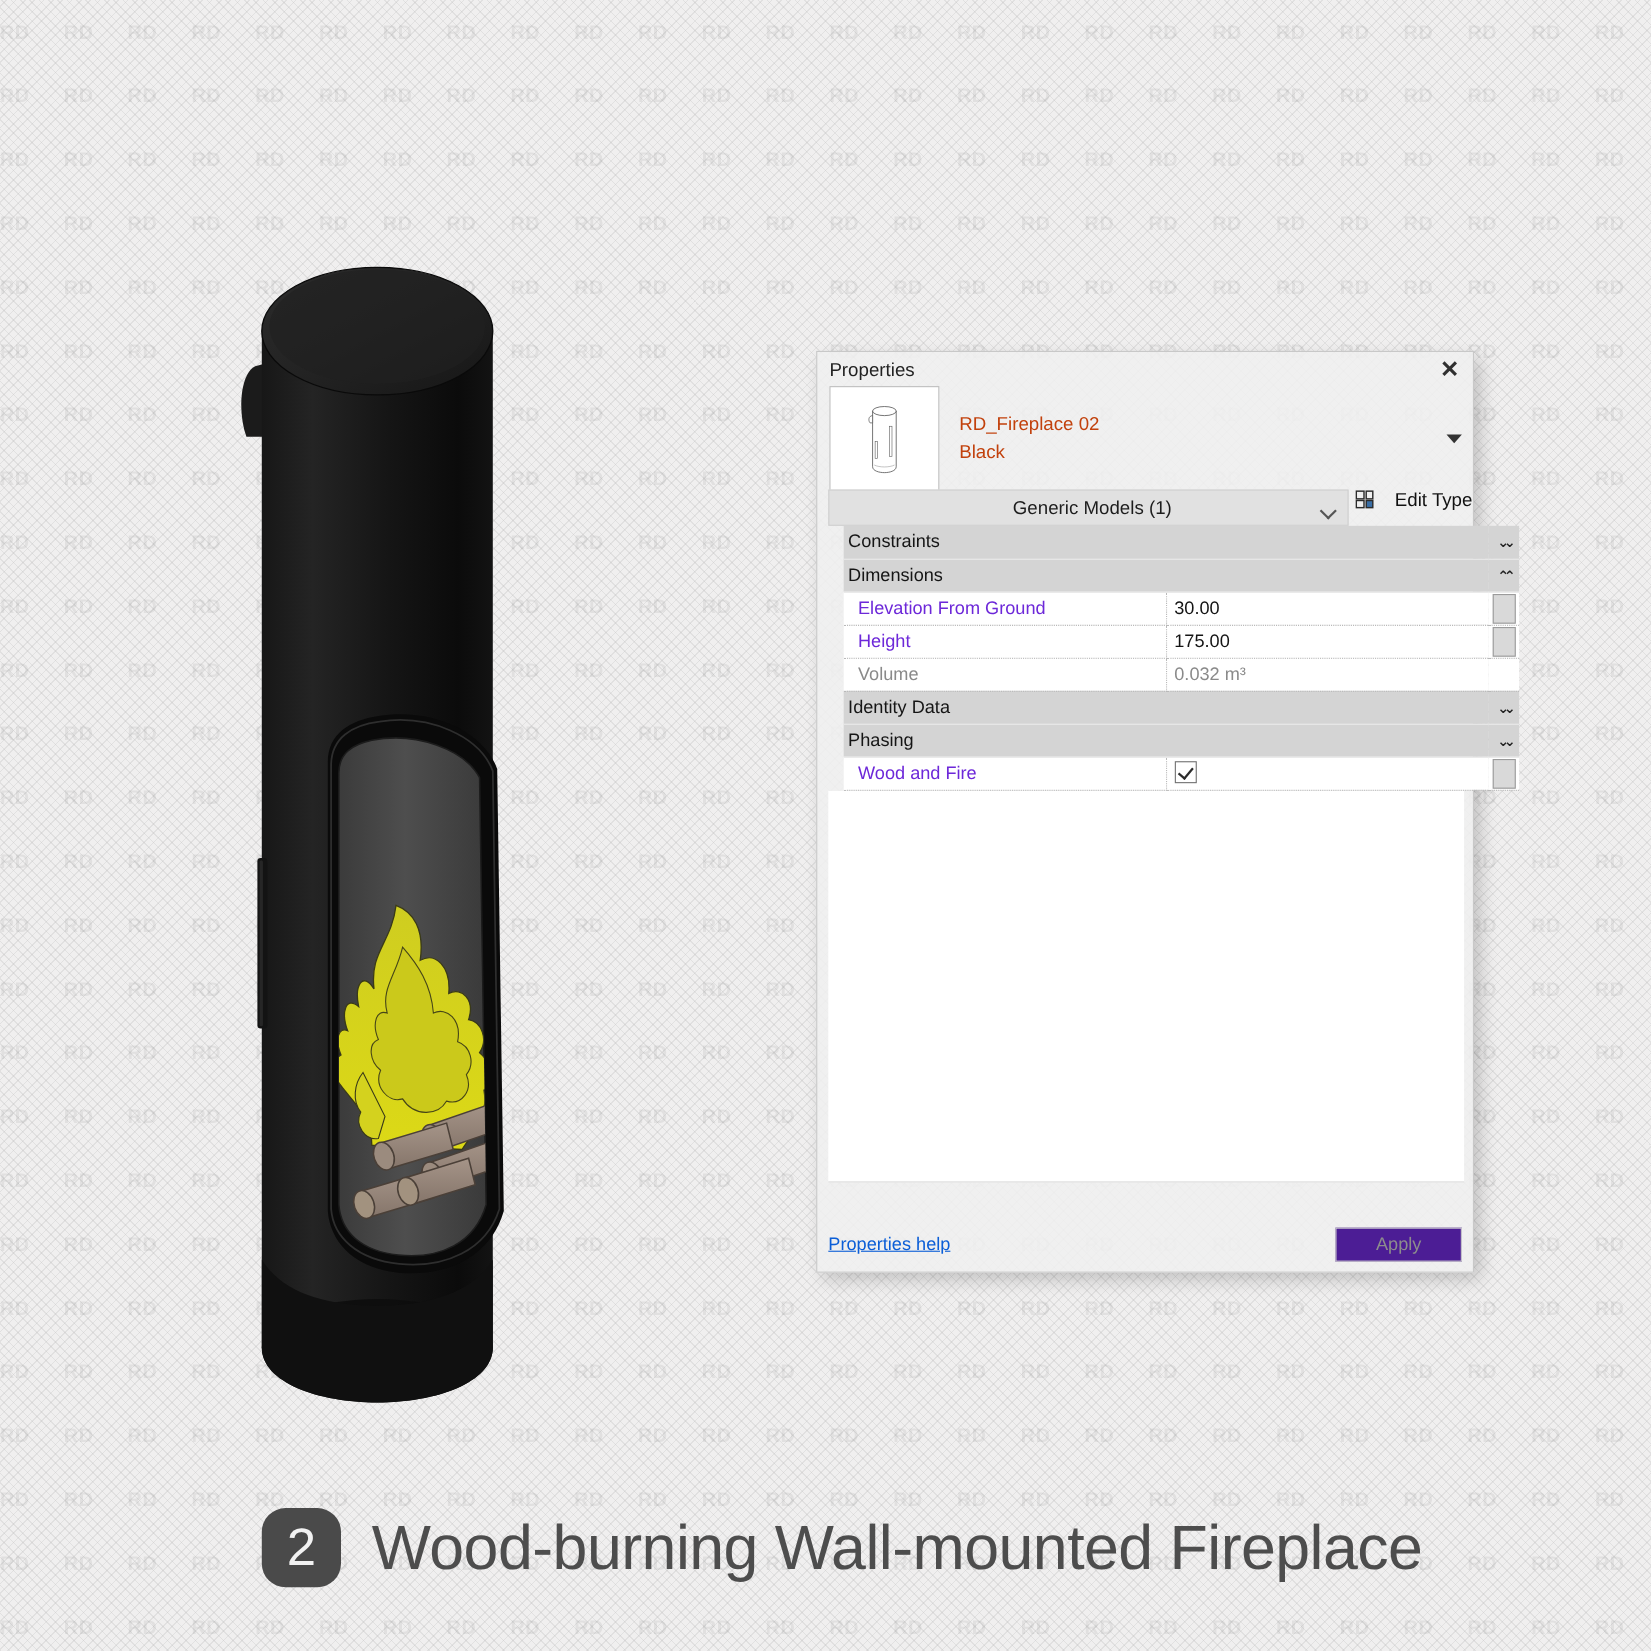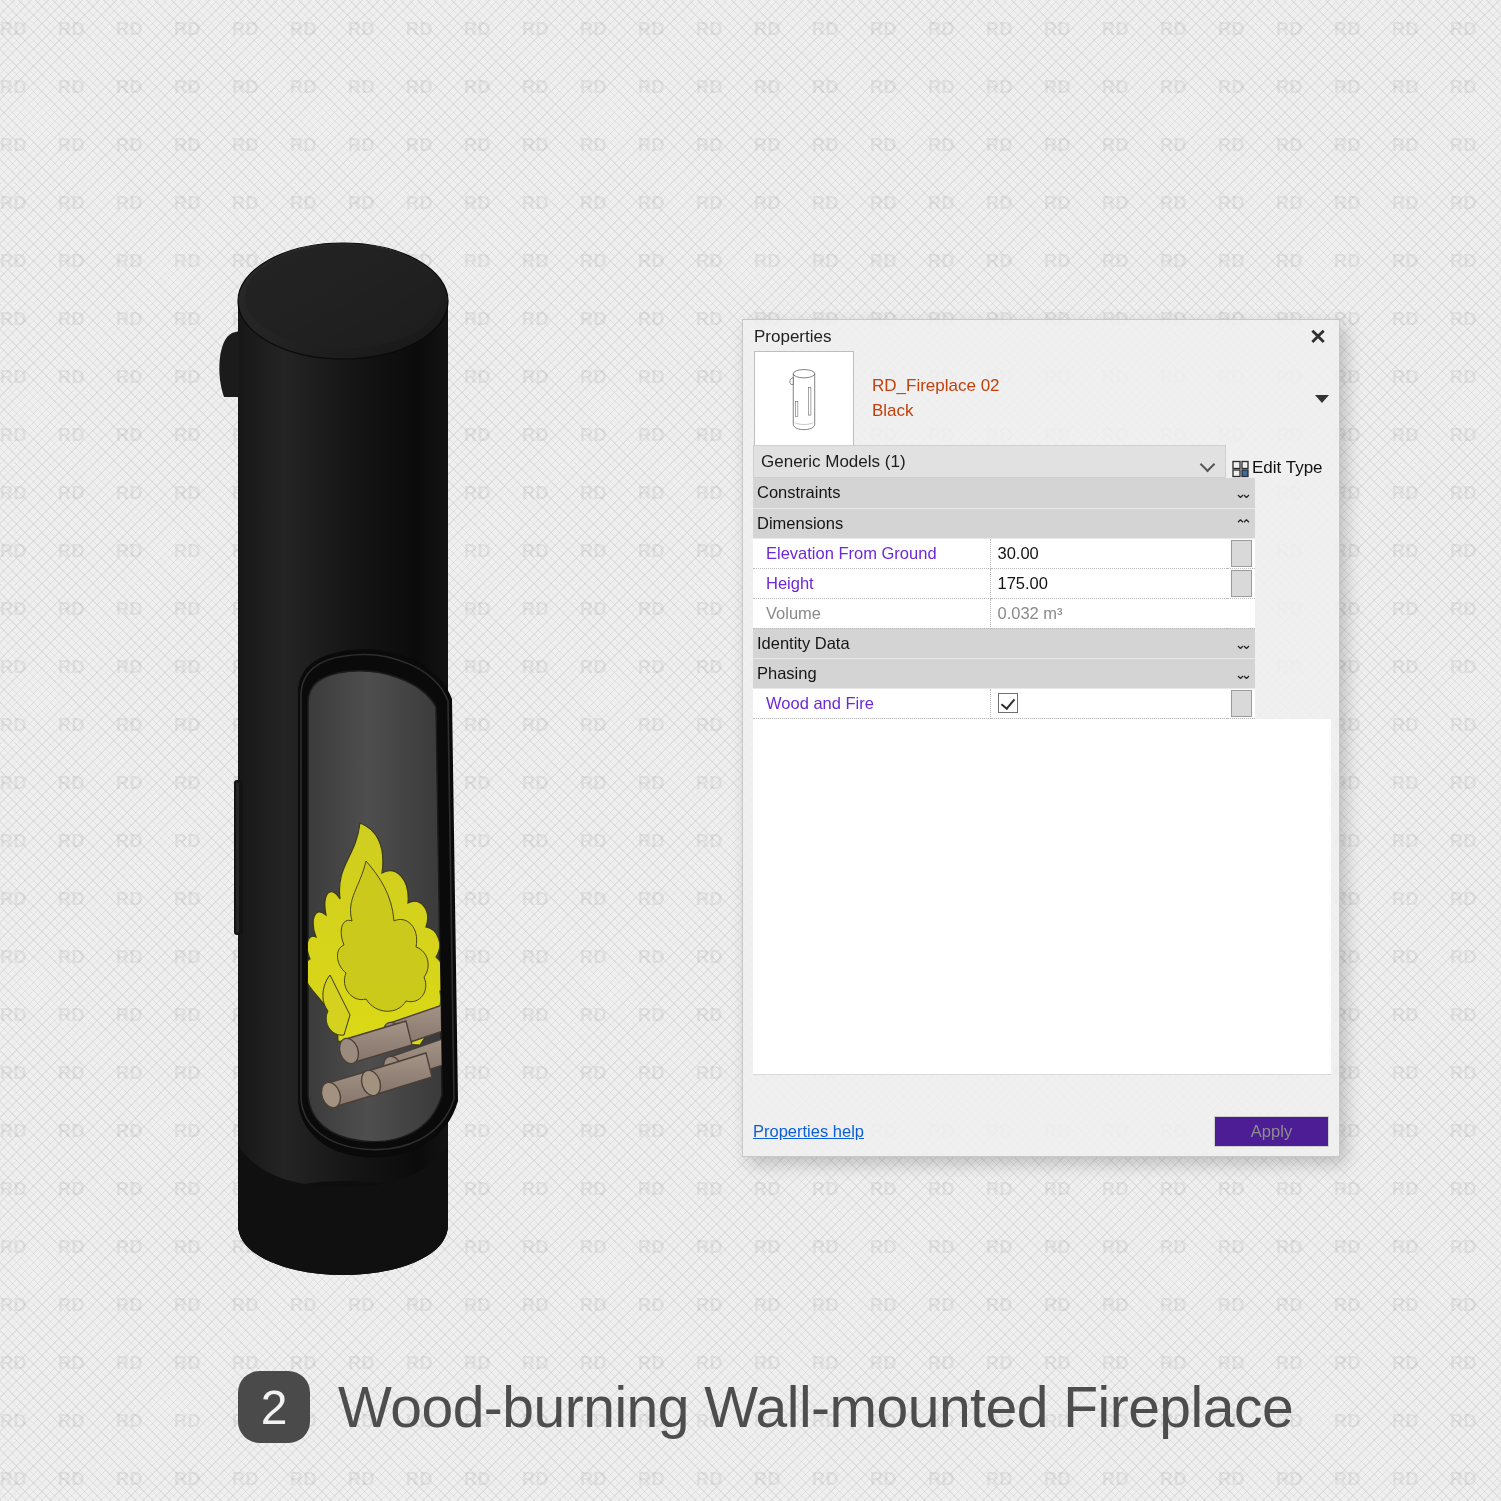--- a/index.html
+++ b/index.html
@@ -109,42 +109,43 @@
   #selector{
     flex:1;
     background:#e1e1e1;
     border:1px solid #cfcfcf;
     box-sizing:border-box;
     display:flex;align-items:center;
     padding-left:7px;
     font-size:17px;
     position:relative;
     cursor:pointer;
+    justify-content:center;
   }
   #selector .chev{
     position:absolute;right:12px;top:50%;
     margin-top:-3px;
     width:9px;height:9px;
     border-right:2px solid #555;
     border-bottom:2px solid #555;
     transform:rotate(45deg);
   }
   #edit-type{
     width:107px;
-    display:flex;align-items:flex-end;
-    gap:2px;padding-left:6px;
+    display:flex;align-items:flex-start;
+    gap:18px;padding-left:6px;
     font-size:17px;cursor:pointer;
     color:#111;
   }
   .et-icon{width:18px;height:18px;flex:0 0 auto;}
 
   
   #ptable{
-    margin-left:10px;
-    width:502px;
+    margin-left:24px;
+    width:614px;
     border-collapse:collapse;
     table-layout:fixed;
   }
   #ptable td{
     height:30px;
     font-size:16.5px;
     vertical-align:middle;
     box-sizing:border-box;
   }
   tr.group td{

